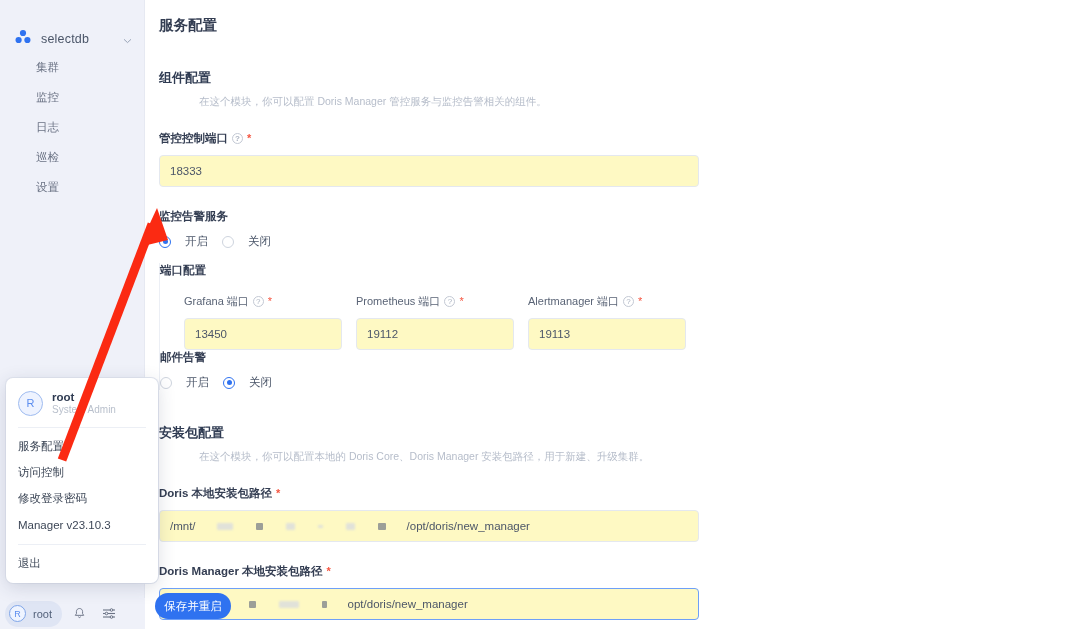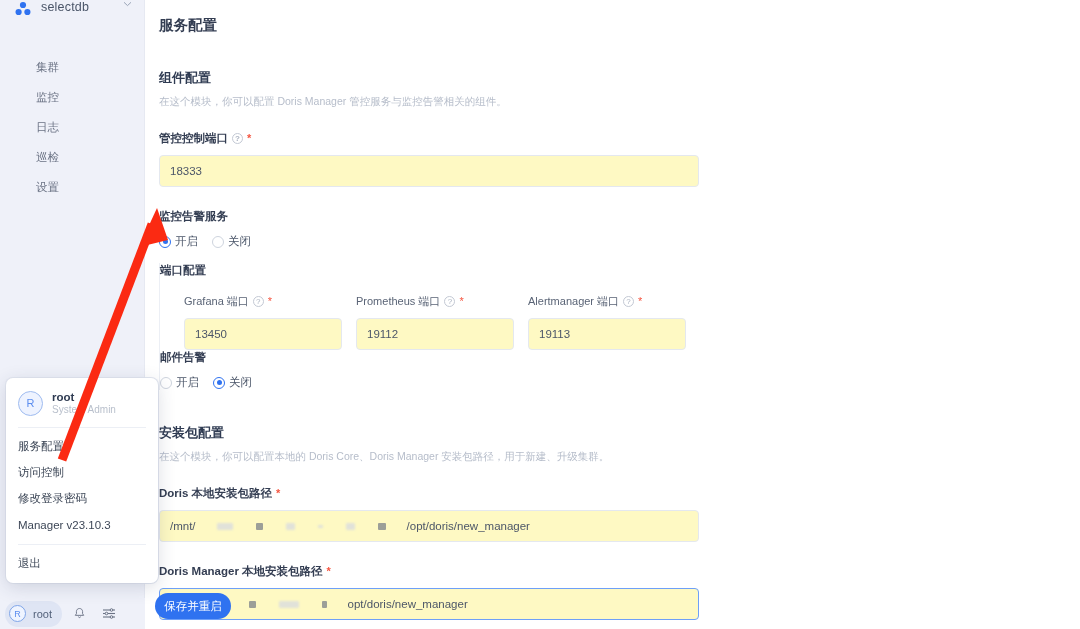--- a/index.html
+++ b/index.html
@@ -12,21 +12,21 @@
   #app { position: relative; width: 1080px; height: 629px; }
 
   
   .sidebar {
     position: absolute; left: 0; top: 0;
     width: 145px; height: 629px;
     background: #eff1f9;
     border-right: 1px solid #e6e9f2;
   }
   .brand {
-    display: flex; align-items: flex-start;
+    display: flex; align-items: flex-end;
     height: 46px; padding: 0 12px 0 14px;
     gap: 9px;
   }
   .brand-logo { width: 18px; height: 18px; flex: 0 0 18px; position: relative; }
   .brand-name {
     font-size: 12.5px; color: #4a5568; letter-spacing: .2px; flex: 1;
   }
   .brand-caret { color: #9aa5b8; font-size: 9px; line-height: 1; }
 
   .nav { margin-top: 6px; }
@@ -100,21 +100,21 @@
   .page-title {
     font-size: 14.5px; font-weight: bold; color: #333d52;
     padding-top: 16px; padding-left: 0;
   }
   .section { padding-top: 0; }
   .section-title {
     font-size: 13px; font-weight: bold; color: #2f3b52;
     margin-top: 34px;
   }
   .section-desc {
-    font-size: 10.5px; color: #b6bdca; margin-top: 8px;
+    font-size: 10.5px; color: #b6bdca; margin-top: 8px; margin-left: 40px;
   }
   .field { margin-top: 22px; }
   .field-label {
     font-size: 11.5px; font-weight: bold; color: #333d52;
     display: flex; align-items: center; gap: 4px;
   }
   .q-icon {
     width: 11px; height: 11px; border-radius: 50%;
     border: 1px solid #c3c9d4; color: #aab2c0;
     font-size: 8px; line-height: 9px; text-align: center;
@@ -126,21 +126,21 @@
     border: 1px solid #e4e8ef; border-radius: 4px;
     background: #fef9c3; display: flex; align-items: center;
     padding: 0 10px; font-size: 11.5px; color: #4c5costume;
     color: #4c5668; cursor: text;
   }
   .input.focused { border-color: #6ea0f8; }
   .input.small { width: 158px; }
 
   .radio-row { display: flex; align-items: center; gap: 14px; margin-top: 10px; }
   .radio {
-    display: flex; align-items: center; gap: 4px; cursor: pointer;
+    display: flex; align-items: center; gap: 14px; cursor: pointer;
     font-size: 11.5px; color: #4a5568;
   }
   .dot {
     width: 12px; height: 12px; border-radius: 50%;
     border: 1px solid #ced4de; background: #fff;
     display: flex; align-items: center; justify-content: center;
     flex: 0 0 12px;
   }
   .dot.on { border-color: #2f72f0; }
   .dot.on::after {

